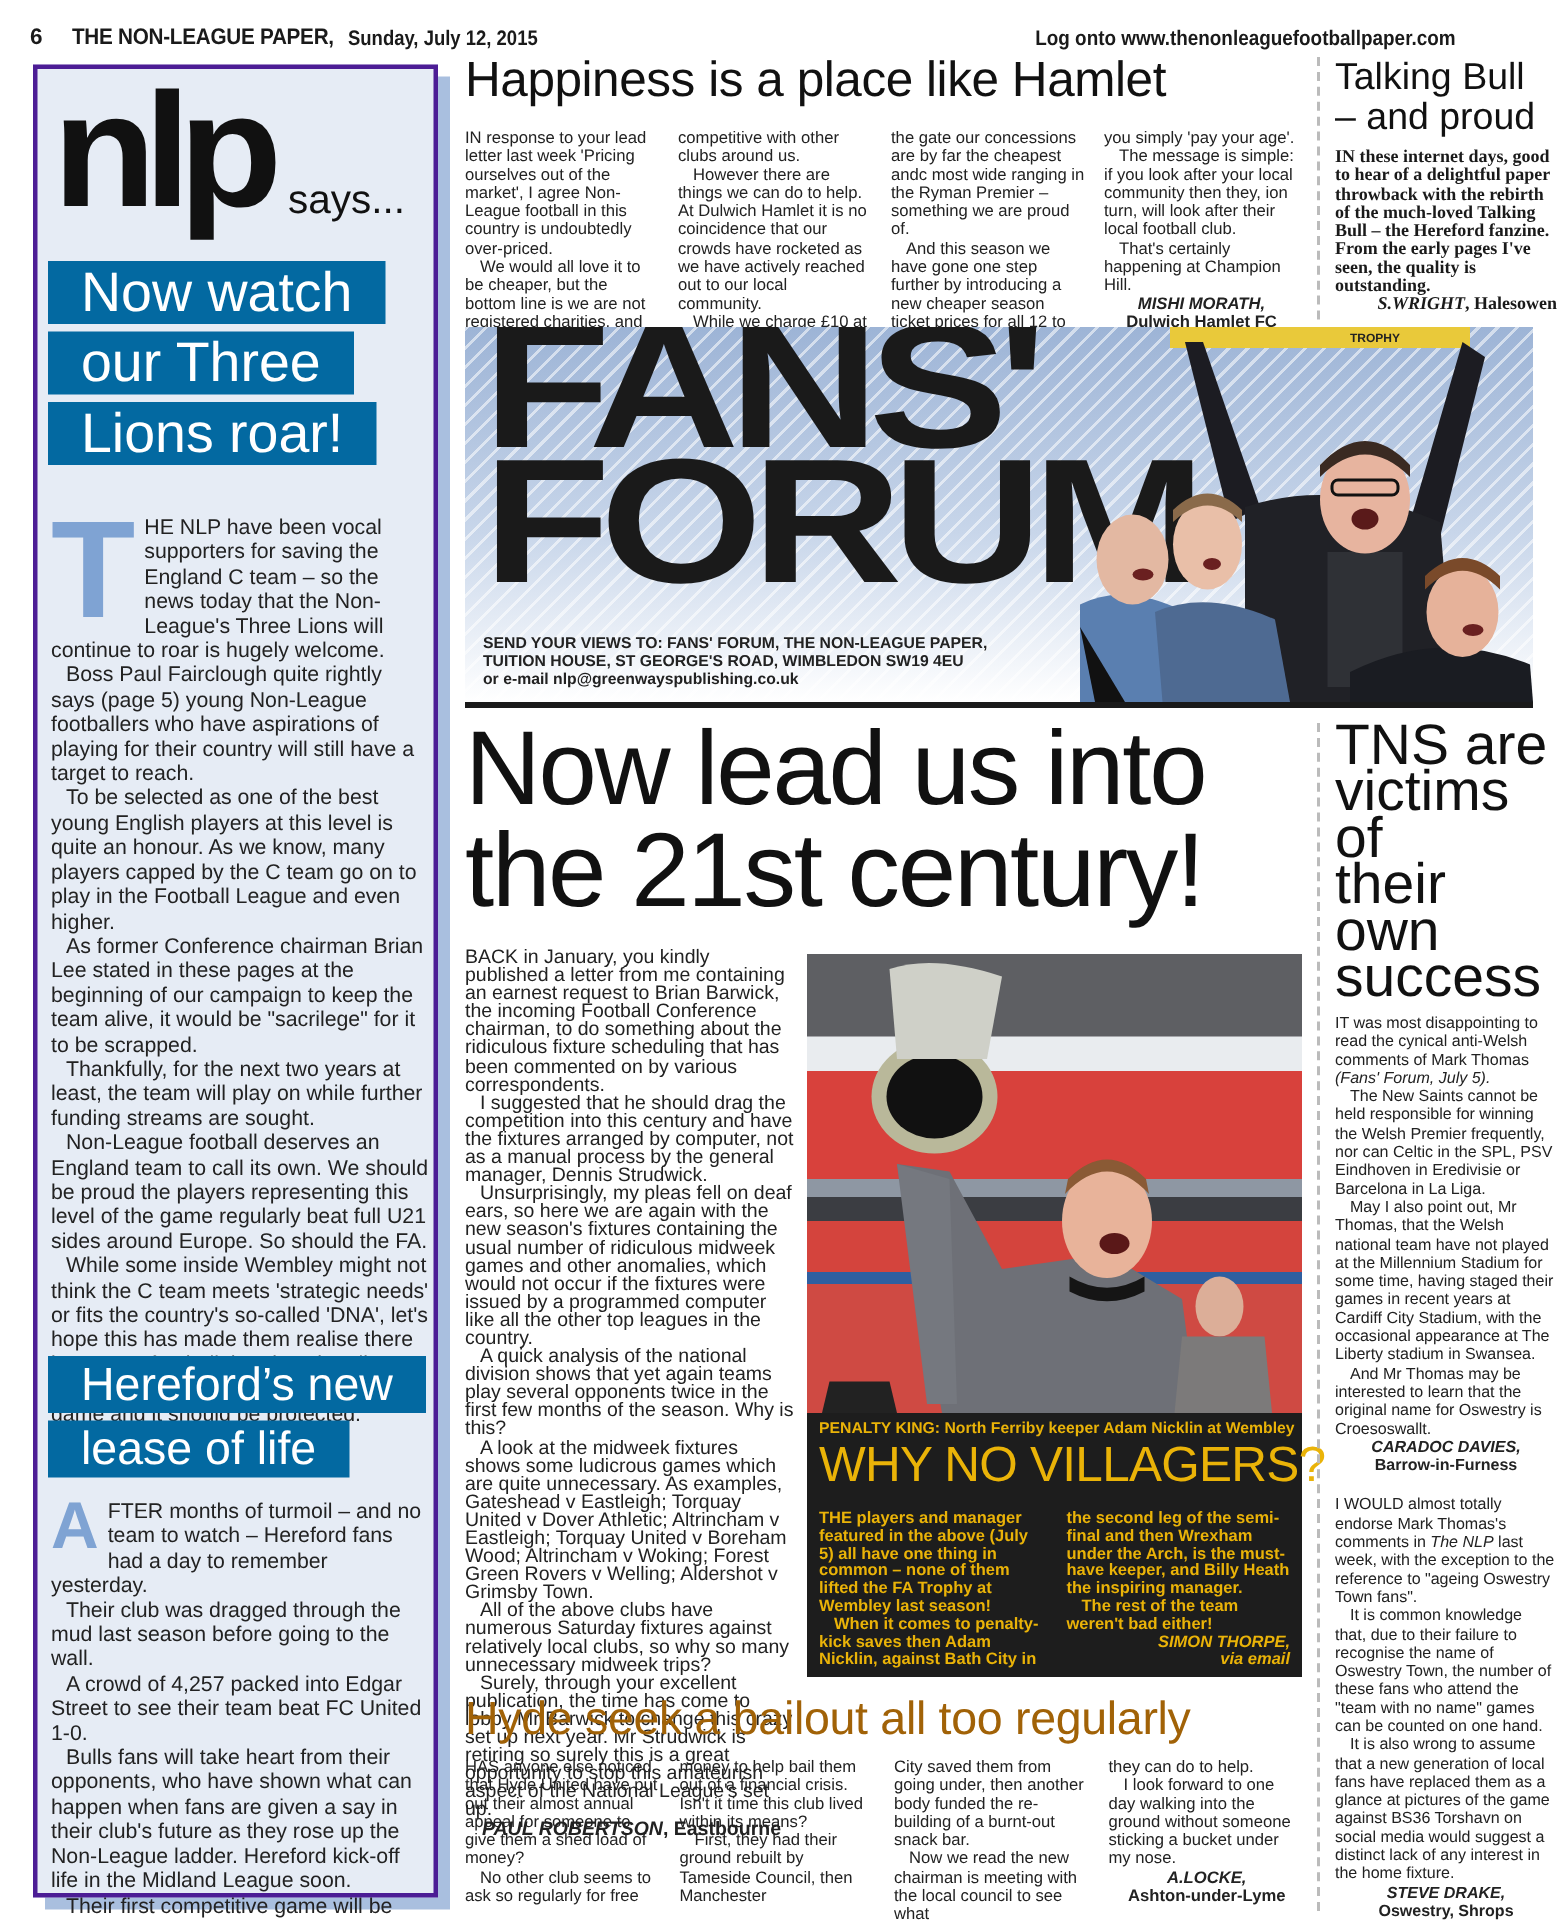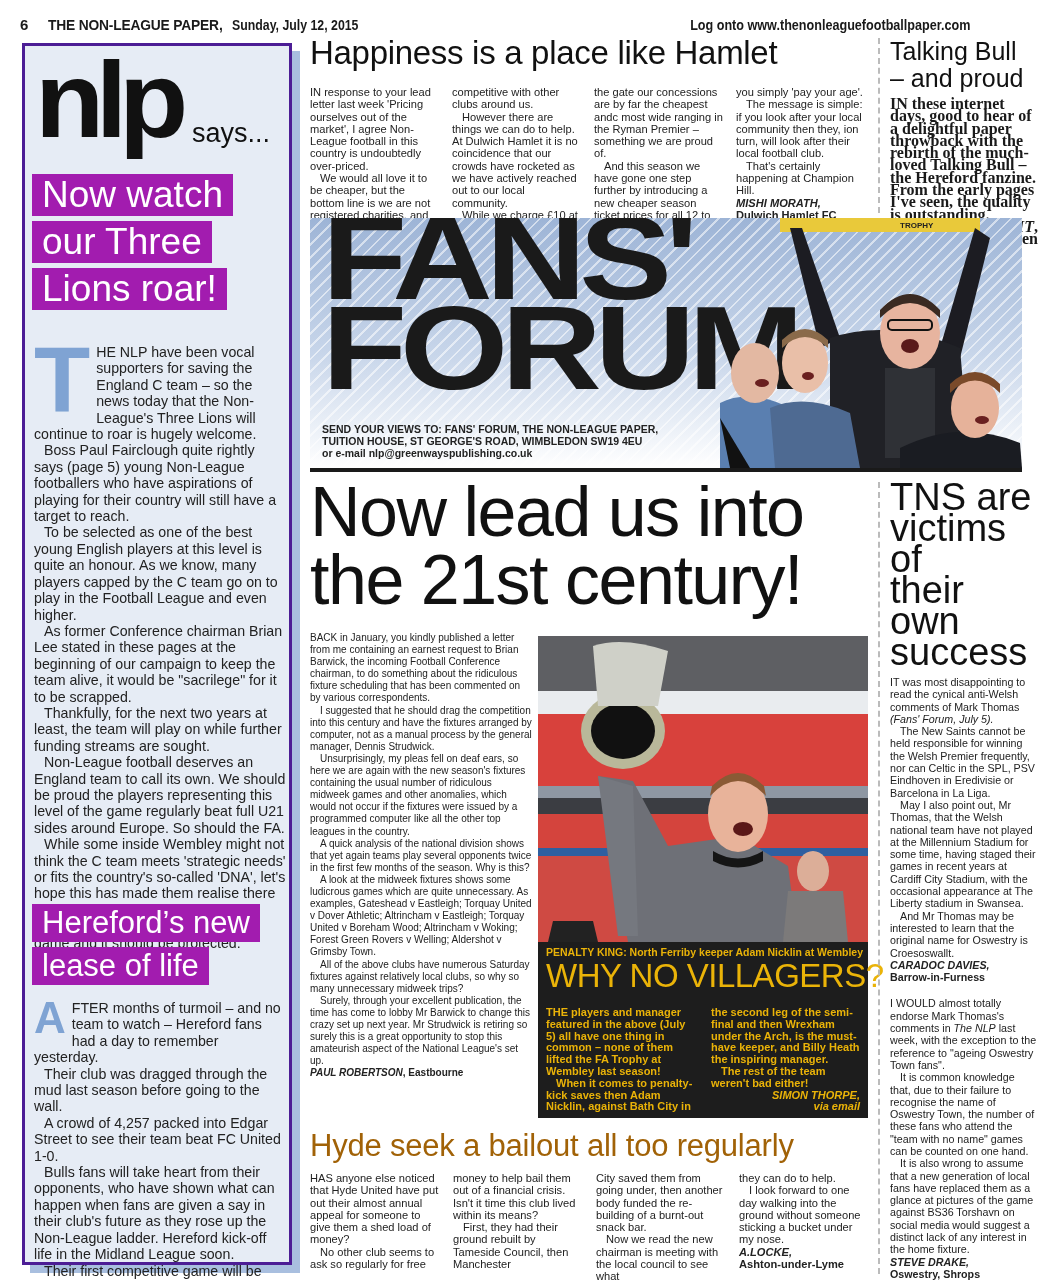--- a/index.html
+++ b/index.html
@@ -12,59 +12,59 @@
   .page-header { left: 20px; top: 14px; width: 1010px; height: 20px; font-family: "Liberation Sans", sans-serif; }
   .page-num { position: absolute; left: 0; top: 2px; font-weight: bold; font-size: 15px; }
   .paper-name { position: absolute; left: 28px; top: 2px; font-weight: bold; font-size: 15px; letter-spacing: -0.2px; transform: scaleX(0.92); transform-origin: left; }
   .paper-date { position: absolute; left: 212px; top: 3px; font-size: 14px; font-weight: bold; transform: scaleX(0.88); transform-origin: left; }
   .site-link { position: absolute; right: 60px; top: 3px; font-size: 14px; font-weight: bold; transform: scaleX(0.9); transform-origin: right; }
 
   
   .nlp-box { left: 22px; top: 43px; width: 270px; height: 1222px; background: #e6ecf5; border: 3px solid #4c1d95; box-shadow: 8px 8px 0 #a9bfdf; }
   .nlp-logo { position: absolute; left: 10px; top: 0px; font-family: "Liberation Sans", sans-serif; font-weight: bold; font-size: 108px; letter-spacing: -8px; line-height: 1; color: #111; transform: scaleX(1.05); transform-origin: left; }
   .nlp-says { position: absolute; left: 167px; top: 72px; font-family: "Liberation Sans", sans-serif; font-size: 27px; color: #111; }
-  .blue-head { display: inline-block; background: #a21caf; color: #fff; font-family: "Liberation Sans", sans-serif; font-size: 37px; line-height: 42px; padding: 0 10px; margin-bottom: 5px; }
+  .blue-head { display: inline-block; background: #0369a1; color: #fff; font-family: "Liberation Sans", sans-serif; font-size: 37px; line-height: 42px; padding: 0 22px; margin-bottom: 5px; }
   .head-block { position: absolute; left: 7px; }
   .body-sans { font-family: "Liberation Sans", sans-serif; font-size: 14.2px; line-height: 16.4px; color: #222; }
   .body-sans p { text-indent: 10px; }
   .body-sans p.first { text-indent: 0; }
   .dropcap { float: left; font-family: "Liberation Sans", sans-serif; font-weight: bold; color: #7fa3d3; line-height: 0.8; margin-right: 6px; }
   .nlp-text { position: absolute; left: 9px; top: 298px; width: 252px; }
   .hereford-text { position: absolute; left: 9px; top: 954px; width: 252px; }
 
   
   .hamlet-title { left: 310px; top: 34px; font-family: "Liberation Sans", sans-serif; font-size: 33px; color: #111; white-space: nowrap; letter-spacing: -0.3px; }
   .serif-body { font-family: Liberation Sans, sans-serif; font-size: 11.1px; line-height: 12.3px; color: #222; }
   .serif-body p { text-indent: 10px; }
   .serif-body p.first { text-indent: 0; }
-  .sig { text-align: left; font-weight: bold; }
+  .sig { text-align: center; font-weight: bold; }
   .sig i { font-style: italic; }
   .col4 { display: flex; gap: 12px; }
   .col4 > div { flex: 1; }
 
   .vdash { border-left: 2px dashed #bbb; }
 
   
   .bull-col { left: 878px; top: 38px; width: 160px; height: 175px; padding-left: 10px; }
   .bull-title { font-family: "Liberation Sans", sans-serif; font-size: 25px; line-height: 27px; color: #111; }
-  .bull-body { font-family: "Liberation Serif", serif; font-weight: bold; font-size: 16px; line-height: 12.3px; margin-top: 6px; }
+  .bull-body { font-family: "Liberation Serif", serif; font-weight: bold; font-size: 12px; line-height: 12.3px; margin-top: 6px; }
 
   
   .banner { left: 310px; top: 218px; width: 712px; height: 250px; overflow: hidden;
     background: repeating-linear-gradient(135deg, rgba(255,255,255,0.55) 0 2px, rgba(255,255,255,0) 2px 9px), linear-gradient(180deg, #9db4d6 0%, #c8d6ea 55%, #ffffff 100%); }
   .fans-word { position: absolute; left: 12px; top: -6px; font-family: "Liberation Sans", sans-serif; font-weight: bold; font-size: 118px; line-height: 92px; letter-spacing: -6px; color: #1a1a1a; transform: scaleX(1.18); transform-origin: left; }
   .forum-word { position: absolute; left: 12px; top: 84px; font-family: "Liberation Sans", sans-serif; font-weight: bold; font-size: 118px; line-height: 92px; letter-spacing: -6px; color: #1a1a1a; transform: scaleX(1.18); transform-origin: left; }
   .send-views { position: absolute; left: 12px; top: 205px; font-family: "Liberation Sans", sans-serif; font-weight: bold; font-size: 10.5px; line-height: 12px; color: #222; }
   .fans-photo { position: absolute; left: 410px; top: 0; width: 302px; height: 250px; }
   .banner-bottom { left: 310px; top: 468px; width: 712px; height: 4px; background: #1a1a1a; }
 
   
   .big-head { left: 310px; top: 478px; width: 560px; font-family: "Liberation Sans", sans-serif; font-size: 70px; line-height: 68px; color: #111; letter-spacing: -1.5px; }
 
-  .robertson { left: 310px; top: 632px; width: 222px; font-size: 10px; line-height: 12.1px; }
+  .robertson { left: 310px; top: 632px; width: 222px; font-size: 13px; line-height: 12.1px; }
 
   
   .trophy-photo { left: 538px; top: 636px; width: 330px; height: 306px; overflow: hidden; background: #d0d4d8; }
   .villagers-box { left: 538px; top: 942px; width: 330px; height: 176px; background: #1d1d1d; color: #eab308; padding: 4px 8px 0 8px; }
   .caption { font-family: "Liberation Sans", sans-serif; font-weight: bold; font-size: 10.5px; white-space: nowrap; }
   .villagers-title { font-family: "Liberation Sans", sans-serif; font-size: 33px; line-height: 34px; letter-spacing: -0.5px; margin-top: 1px; white-space: nowrap; }
   .villagers-cols { display: flex; gap: 16px; font-family: "Liberation Sans", sans-serif; font-weight: bold; font-size: 11px; line-height: 11.8px; margin-top: 2px; }
   .villagers-cols > div { flex: 1; }
   .villagers-cols p { text-indent: 10px; }
   .villagers-cols p.first { text-indent: 0; margin-top: 12px; }

